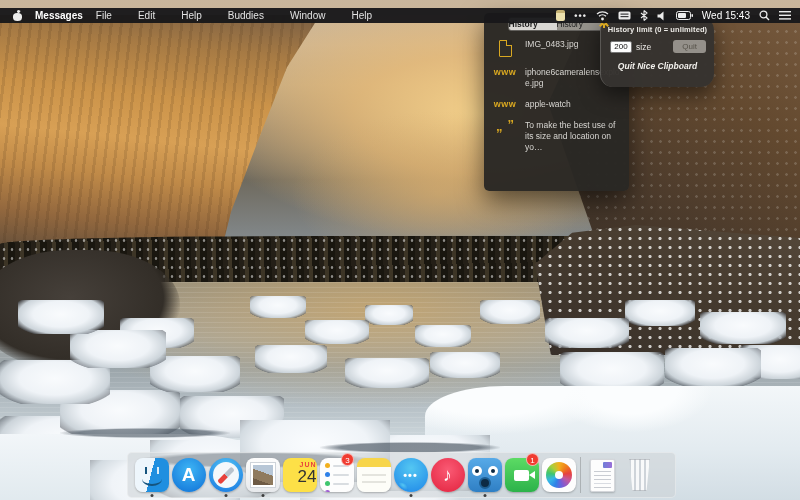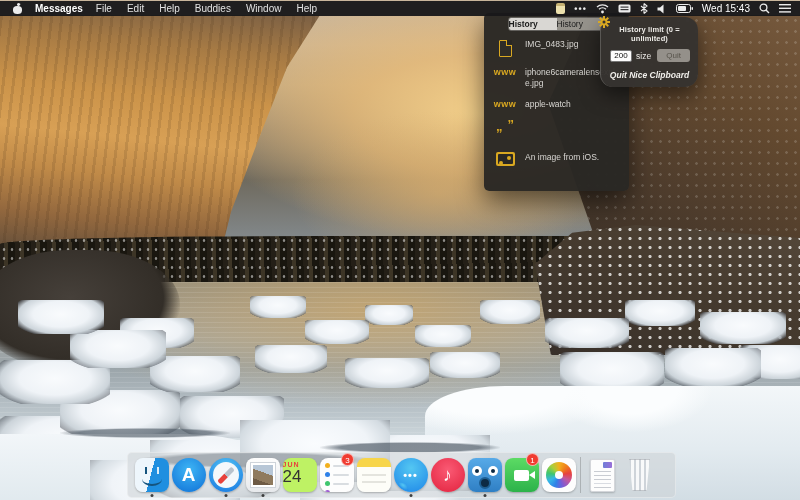--- a/index.html
+++ b/index.html
@@ -92,21 +92,21 @@
   .snowbank-right { left:425px; top:386px; width:375px; height:114px;
       border-top-left-radius:80px 30px;
       background:
         radial-gradient(ellipse at 18% 0%, #fbfdfe 0 18%, rgba(0,0,0,0) 30%),
         radial-gradient(ellipse at 55% 2%, #fbfdfe 0 16%, rgba(0,0,0,0) 28%),
         linear-gradient(180deg,#f3f7f9 0%,#e3ebf0 55%,#d2dde4 100%); }
   .snowbank-left { left:-10px; top:434px; width:280px; height:70px; border-top-right-radius:90px 26px;
       background:linear-gradient(180deg,#f2f6f9 0%,#e0e9ee 100%); }
 
   
-  .menubar { position:absolute; left:0; top:1px; width:800px; height:15px;
+  .menubar { position:absolute; left:0; top:8px; width:800px; height:15px;
       background:rgba(24,24,26,.96); display:flex; align-items:center;
       color:#d8d8d8; font-size:10px; z-index:30; }
   .menubar .left { display:flex; align-items:center; gap:13px; padding-left:13px; }
   .menubar .right { margin-left:auto; display:flex; align-items:center; gap:9px; padding-right:9px; }
   .menu-app { font-weight:bold; color:#fff; }
   .menu-item { color:#e2e2e2; }
   .apple { position:relative; width:9px; height:10px; }
   .apple::before { content:""; position:absolute; left:0; top:2px; width:9px; height:8px; background:#ececec; border-radius:45% 45% 48% 48%; }
   .apple::after { content:""; position:absolute; left:4px; top:-1px; width:3px; height:3px; background:#ececec; border-radius:60% 0 60% 60%; transform:rotate(30deg); }
   .mb-icon { display:inline-flex; align-items:center; }
@@ -134,21 +134,21 @@
   .i-quote { position:relative; width:18px; height:22px; }
   .i-quote span { position:absolute; font-size:13px; font-weight:bold; color:#d9a821; line-height:10px; }
   .i-quote span:first-child { right:0; top:0; }
   .i-quote span:last-child { left:0; top:9px; }
   .i-img { width:19px; height:14px; background:#d9a821; border-radius:2px; position:relative; overflow:hidden; }
   .i-img::before { content:""; position:absolute; inset:2px; background:#2a2824; border-radius:1px; }
   .i-img::after { content:""; position:absolute; right:4px; top:4px; width:4px; height:4px; border-radius:50%; background:#d9a821;
       box-shadow:-8px 5px 0 0 #d9a821; }
 
   
-  .settings { position:absolute; left:600px; top:17px; width:98px; height:70px;
+  .settings { position:absolute; left:600px; top:17px; width:114px; height:70px;
       background:rgba(54,51,48,.97); border-radius:13px; z-index:21;
       border-left:1px solid rgba(255,255,255,.18); box-shadow:0 8px 20px rgba(0,0,0,.5); }
   .settings .title { margin-top:8px; text-align:center; font-size:7.5px; font-weight:bold; color:#eceae6; letter-spacing:.1px; }
   .settings .row { display:flex; align-items:center; margin:6px 8px 4px 9px; gap:4px; }
   .limit-input { width:22px; height:12px; font-size:8px; text-align:center; border:1px solid #777;
       border-radius:2px; background:#fdfdfd; color:#111; padding:0; font-family:inherit; }
   .limit-unit { font-size:8.5px; color:#eceae6; }
   .save-btn { margin-left:auto; font-size:8px; color:#57534b; background:#94908a; border:none;
       border-radius:3px; padding:2px 9px; font-family:inherit; }
   .quit-btn { display:block; margin:8px auto 8px; background:none; border:none; color:#f2f0ec;
@@ -173,21 +173,21 @@
   .finder::after { content:""; position:absolute; left:7px; top:14px; width:20px; height:12px;
       border:2px solid #15547e; border-top:none; border-left:none; border-right:none; border-radius:50%; }
   .app-store { background:radial-gradient(circle at 50% 35%,#3fb6f5,#0e6fd6); color:#fff; font-size:19px; font-weight:bold;
       display:flex; align-items:center; justify-content:center; }
   .safari { background:radial-gradient(circle at 50% 30%,#57c8f4,#1372e0); display:flex; align-items:center; justify-content:center; }
   .safari .dial { width:26px; height:26px; border-radius:50%; background:#f4f8fb; display:flex; align-items:center; justify-content:center; }
   .safari .needle { width:20px; height:5px; border-radius:2px; transform:rotate(-45deg);
       background:linear-gradient(90deg,#e8413c 0 50%,#b8c2cc 50%); }
   .mail { background:linear-gradient(180deg,#fdfdfd,#e7e9ec); display:flex; align-items:center; justify-content:center; }
   .mail .pic { width:24px; height:24px; background:linear-gradient(200deg,#b7c6d6 0 40%,#8f7a5e 40% 75%,#6d5a44 75%); border:2px solid #fff; box-shadow:0 0 0 1px #cfd4da; }
-  .calendar { background:#bef264; text-align:left; }
+  .calendar { background:#fde047; text-align:right; }
   .cal-month { display:block; color:#e8413c; font-size:7px; font-weight:bold; letter-spacing:1px; margin-top:3px; }
   .cal-day { display:block; color:#333; font-size:17px; line-height:18px; font-weight:300; }
   .reminders { background:#fdfdfd; padding:5px 5px; display:flex; flex-direction:column; gap:4px; }
   .rem-row { display:flex; align-items:center; gap:3px; }
   .rem-dot { width:5px; height:5px; border-radius:50%; }
   .rem-line { flex:1; height:2px; background:#d9dde1; border-radius:1px; }
   .notes2 { background:linear-gradient(180deg,#f7d54a 0 26%,#fdfdf8 26%); }
   .notes2::after { content:""; position:absolute; left:5px; right:5px; top:16px; height:1.5px; background:#e4e4de; box-shadow:0 7px 0 #e4e4de; }
   .messages { background:radial-gradient(circle at 50% 30%,#54c7f2,#1d86e8); display:flex; align-items:center; justify-content:center;
       color:#fff; font-size:11px; letter-spacing:1px; font-weight:bold; }
@@ -235,21 +235,21 @@
     <div class="snowbank-right"></div>
     <div class="snowbank-left"></div>
     <div class="snow-b"></div>
     <div class="channels"></div>
   </div>
 
   <div class="menubar">
     <div class="left">
       <span class="apple"></span>
       <span class="menu-app">Messages</span>
-      <span id="menus" style="display: inline-flex; gap: 15px;">
+      <span id="menus" style="display: inline-flex; gap: 26px;">
           <span class="menu-item">File</span>
           <span class="menu-item">Edit</span>
           <span class="menu-item">Help</span>
           <span class="menu-item">Buddies</span>
           <span class="menu-item">Window</span>
           <span class="menu-item">Help</span>
         </span>
     </div>
     <div class="right">
       <span class="mb-icon">
@@ -332,26 +332,21 @@
           </div>
           <div class="txt">apple-watch</div>
         </div>
         <div class="prow">
           <div class="ico">
             <span class="i-quote">
               <span>”</span>
               <span>”</span>
             </span>
           </div>
-        </div>
-        <div class="prow">
-          <div class="ico">
-            <span class="i-img"></span>
-          </div>
-          <div class="txt">An image from iOS.</div>
+          <div class="txt">To make the best use of its size and location on yo…</div>
         </div>
       </div>
   </div>
 
   <span class="gear">
     <svg width="12" height="12" viewBox="0 0 12 12">
       <g fill="#d9a821">
         <rect x="5" y="0" width="2" height="12"></rect>
           <rect x="0" y="5" width="12" height="2"></rect>
         <rect x="5" y="0" width="2" height="12" transform="rotate(45 6 6)"></rect>

